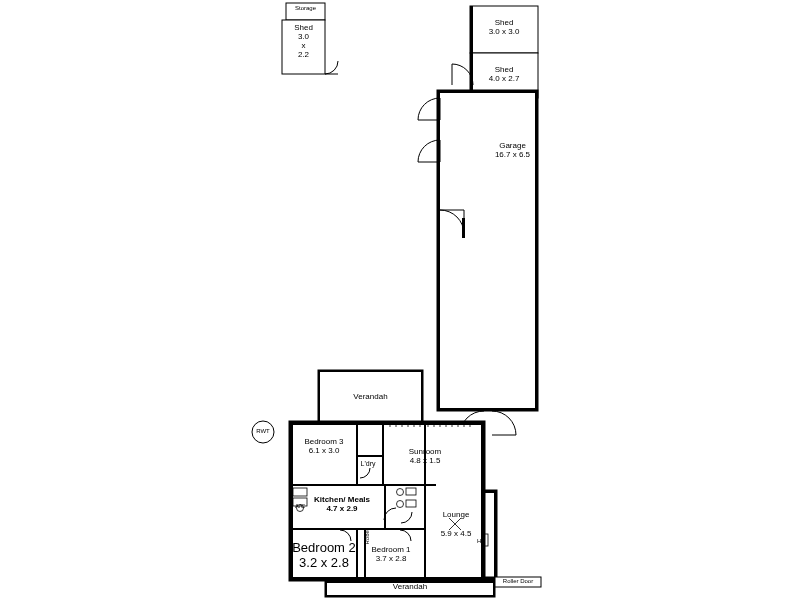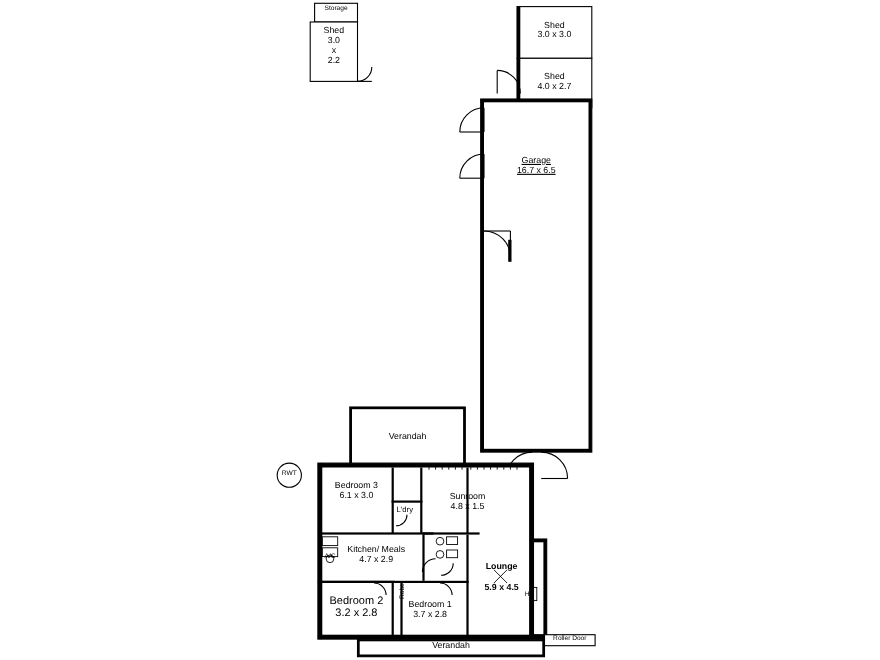--- a/index.html
+++ b/index.html
@@ -210,44 +210,44 @@
 3.0
 x
 2.2</div>
 
 <div class="room-label" style="left:470px; top:19px; width:68px; font-size:8px;">Shed
 3.0 x 3.0</div>
 
 <div class="room-label" style="left:470px; top:66px; width:68px; font-size:8px;">Shed
 4.0 x 2.7</div>
 
-<div class="room-label" style="left:437px; top:142px; width:101px; font-size:8px;text-decoration:underline;">Garage
+<div class="room-label" style="left:462px; top:142px; width:101px; font-size:8px;">Garage
 16.7 x 6.5</div>
 
 <div class="room-label" style="left:318px; top:393px; width:105px; font-size:8px;">Verandah</div>
 
 <div class="room-label" style="left:291px; top:438px; width:66px; font-size:8px;">Bedroom 3
 6.1 x 3.0</div>
 
 <div class="room-label" style="left:352px; top:460px; width:32px; font-size:7px;">L'dry</div>
 
 <div class="room-label" style="left:390px; top:448px; width:70px; font-size:8px;">Sunroom
 4.8 x 1.5</div>
 
-<div class="room-label" style="left:300px; top:496px; width:84px; font-size:8px;">Kitchen/ Meals
+<div class="room-label" style="left:300px; top:496px; width:84px; font-size:8px;font-weight:bold;">Kitchen/ Meals
 4.7 x 2.9</div>
 
 <div class="room-label" style="left:292px; top:503px; width:16px; font-size:6px;">A/C</div>
 
-<div class="room-label" style="left:426px; top:505px; width:60px; font-size:8px; line-height:2.4;font-weight:bold;">Lounge
+<div class="room-label" style="left:426px; top:505px; width:60px; font-size:8px; line-height:2.4;">Lounge
 5.9 x 4.5</div>
 
 <div class="room-label" style="left:474px; top:538px; width:14px; font-size:6px;">HT</div>
 
-<div class="room-label" style="left:292px; top:541px; width:64px; font-size:10px;">Bedroom 2
+<div class="room-label" style="left:292px; top:541px; width:64px; font-size:13px;">Bedroom 2
 3.2 x 2.8</div>
 
 <div class="room-label" style="left:366px; top:546px; width:50px; font-size:8px;">Bedroom 1
 3.7 x 2.8</div>
 
 <div class="room-label" style="left:349px; top:534px; width:36px; font-size:6px; transform:rotate(-90deg); transform-origin:center;">Robe</div>
 
 <div class="room-label" style="left:325px; top:583px; width:170px; font-size:8px;">Verandah</div>
 
 <div class="room-label" style="left:495px; top:578px; width:46px; font-size:6px;">Roller Door</div>

